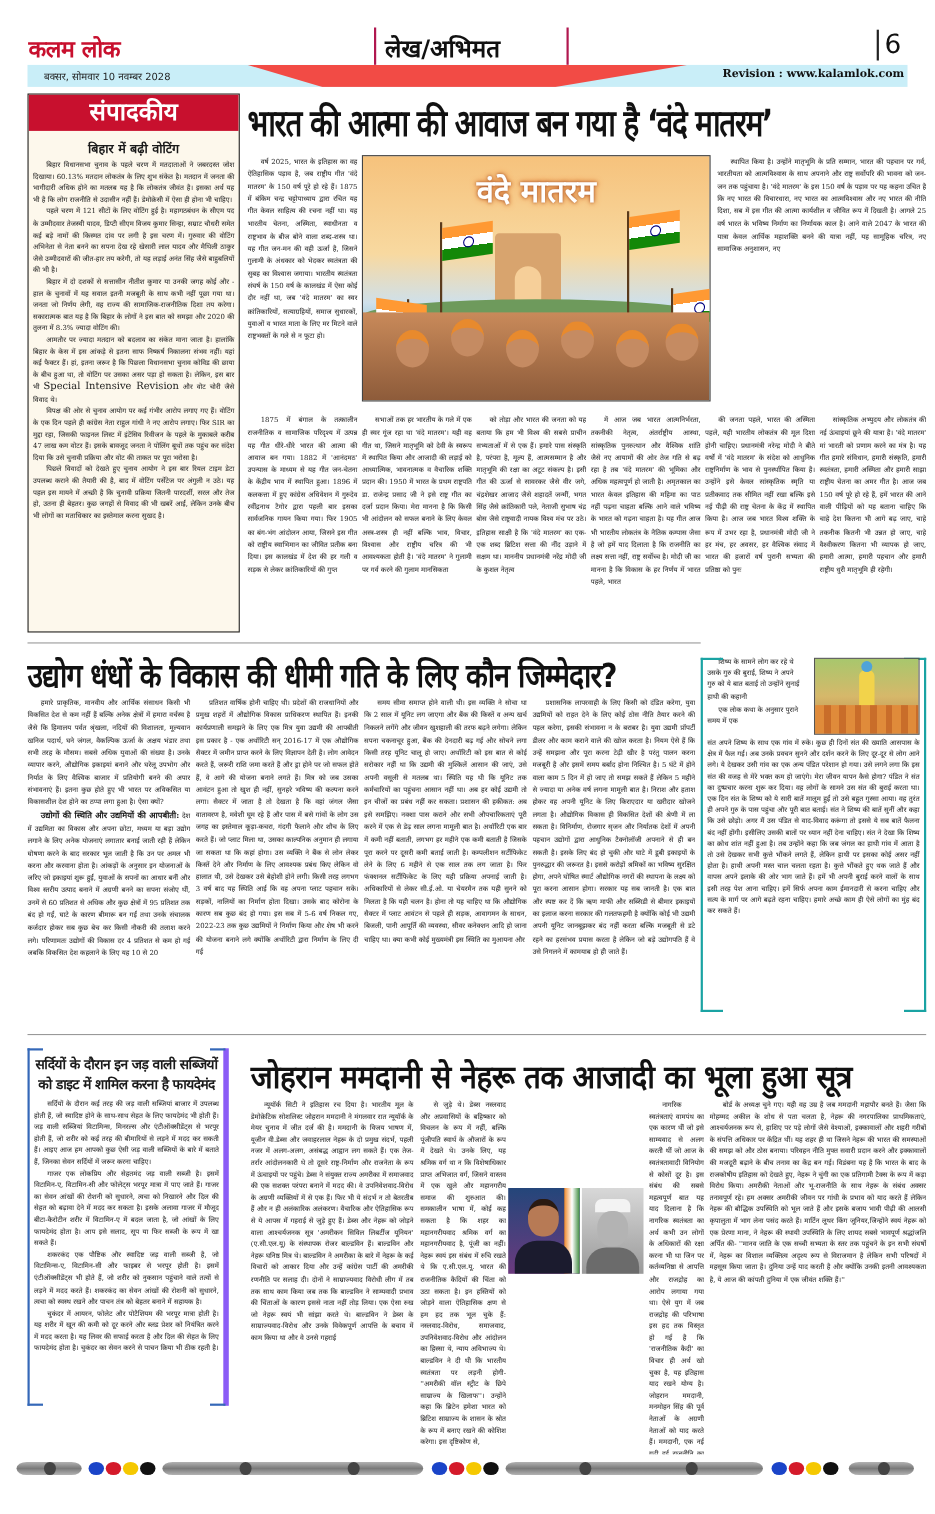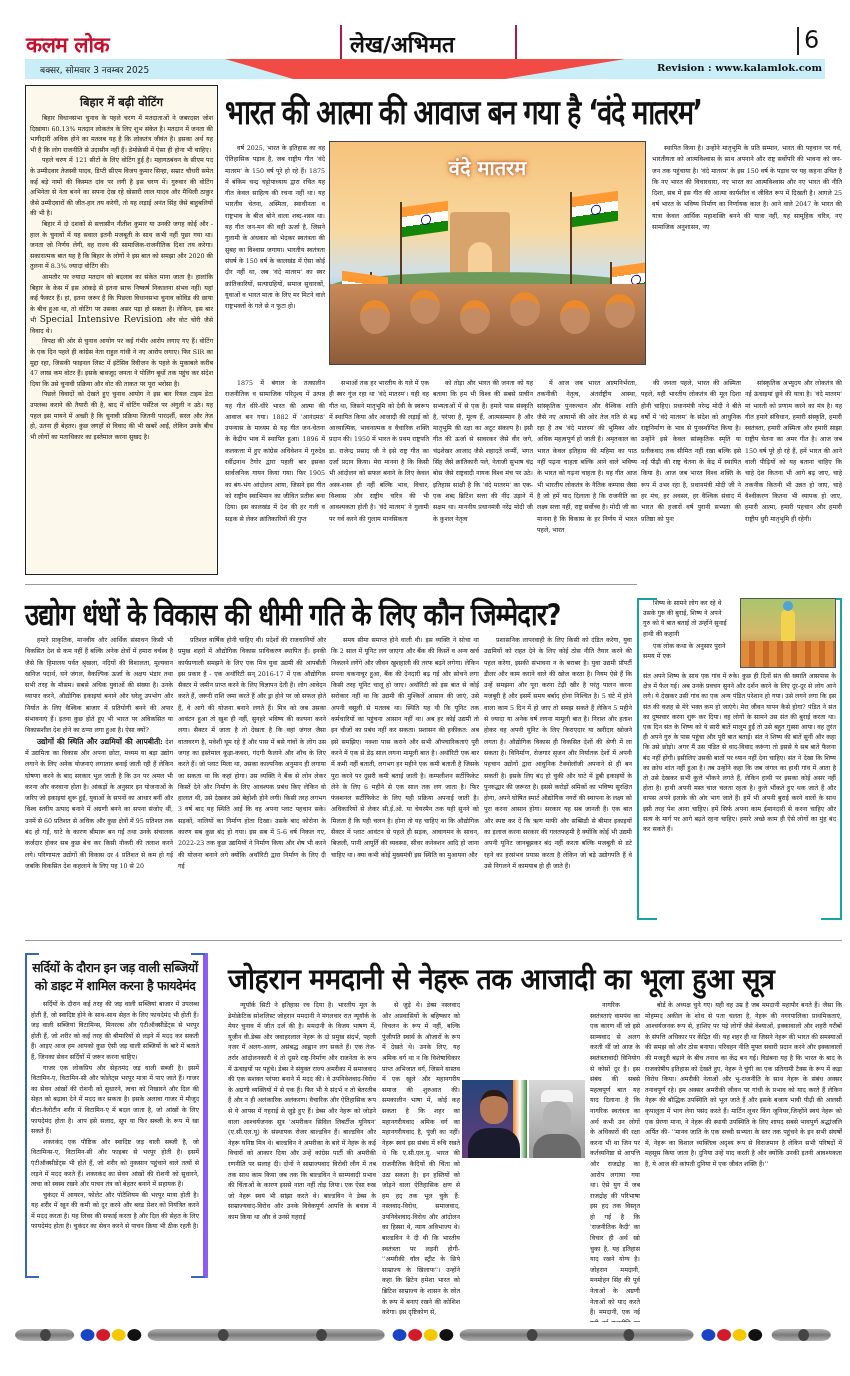--- a/index.html
+++ b/index.html
@@ -25,21 +25,21 @@
   .editorial-banner { height: 33px; background: #c8102e; color: #fff; font-family: "DejaVu Sans", sans-serif; font-weight: bold; font-size: 22px; text-align: center; line-height: 33px; }
   .editorial h2 { font-family: "DejaVu Serif", serif; font-size: 11.5px; font-weight: bold; text-align: center; margin: 8px 0 4px; }
   .editorial p { font-size: 6.3px; line-height: 10.6px; text-align: justify; padding: 0 4px; text-indent: 12px; }
   .editorial .latin { font-size: 9px; }
 
   
   .lead-headline { position: absolute; left: 225px; top: 88px; width: 615px; font-family: "DejaVu Sans", sans-serif; font-weight: bold; font-size: 34px; letter-spacing: -1.5px; color: #111; white-space: nowrap; transform: scaleX(0.79); transform-origin: left; }
   .col { position: absolute; font-size: 6.3px; line-height: 11.3px; text-align: justify; overflow: hidden; }
   .col p { text-indent: 12px; }
   .lead-image { position: absolute; left: 329px; top: 141px; width: 317px; height: 224px; border: 1px solid #444; overflow: hidden; background: linear-gradient(180deg,#f6c27c 0%,#f8d9a0 40%,#cfe0ea 60%,#7fbfd6 75%); }
-  .lead-image .caption { position: absolute; left: 0; right: 0; top: 12px; text-align: center; font-family: "DejaVu Sans", sans-serif; font-weight: bold; font-size: 20px; color: #fff; text-shadow: 0 0 3px #a0522d, 0 0 6px #e57a2e; }
+  .lead-image .caption { position: absolute; left: 0; right: 0; top: 12px; text-align: center; font-family: "DejaVu Sans", sans-serif; font-weight: bold; font-size: 28px; color: #fff; text-shadow: 0 0 3px #a0522d, 0 0 6px #e57a2e; }
   .lead-image .gate { position: absolute; left: 120px; top: 70px; width: 60px; height: 70px; background: #d8a46e; border-radius: 4px 4px 0 0; }
   .lead-image .gate::after { content: ""; position: absolute; left: 18px; bottom: 0; width: 24px; height: 40px; background: #f6cf99; border-radius: 12px 12px 0 0; }
   .lead-image .trees { position: absolute; left: 0; right: 0; top: 130px; height: 30px; background: #6e9a5c; border-radius: 50% 50% 0 0; }
   .lead-image .crowd { position: absolute; left: 0; right: 0; bottom: 0; height: 80px; background: linear-gradient(180deg,#c98a5a 0%,#8d5b3a 100%); }
   .lead-image .head { position: absolute; bottom: 30px; width: 30px; height: 34px; border-radius: 50%; background: #c58b62; border-top: 8px solid #e88a2d; }
   .flag { position: absolute; width: 46px; height: 30px; background: linear-gradient(180deg,#ff9933 0 33%,#ffffff 33% 66%,#138808 66%); transform: skewY(-8deg); }
   .flag::after { content: ""; position: absolute; left: 19px; top: 11px; width: 8px; height: 8px; border-radius: 50%; border: 1px solid #000080; }
   .flagpole { position: absolute; width: 2px; background: #5a3a1c; }
 
   
@@ -93,25 +93,26 @@
 <header class="masthead">
   <div class="brand" data-bind="masthead.brand">कलम लोक</div>
   <div class="section-divider left"></div>
   <div class="section-title" data-bind="masthead.section">लेख/अभिमत</div>
   <div class="section-divider right"></div>
   <div class="page-num-bar"></div>
   <div class="page-num" data-bind="masthead.page_number">6</div>
   <div class="date-band">
       <div class="red-wedge"></div>
     </div>
-  <div class="date-text" data-bind="masthead.dateline">बक्सर, सोमवार 3 नवम्बर 2025</div>
+  <div class="date-text" data-bind="masthead.dateline">बक्सर, सोमवार 10 नवम्बर 2028</div>
   <div class="website" data-bind="masthead.website">Revision : www.kalamlok.com</div>
 </header>
 
 <section class="editorial">
+  <div class="editorial-banner" data-bind="editorial.banner">संपादकीय</div>
   <h2 data-bind="editorial.title">बिहार में बढ़ी वोटिंग</h2>
   <p data-bind="editorial.paragraphs.0">बिहार विधानसभा चुनाव के पहले चरण में मतदाताओं ने जबरदस्त जोश दिखाया। 60.13% मतदान लोकतंत्र के लिए शुभ संकेत है। मतदान में जनता की भागीदारी अधिक होने का मतलब यह है कि लोकतंत्र जीवंत है। इसका अर्थ यह भी है कि लोग राजनीति से उदासीन नहीं हैं। डेमोक्रेसी में ऐसा ही होना भी चाहिए।</p>
   <p data-bind="editorial.paragraphs.1">पहले चरण में 121 सीटों के लिए वोटिंग हुई है। महागठबंधन के सीएम पद के उम्मीदवार तेजस्वी यादव, डिप्टी सीएम विजय कुमार सिन्हा, सम्राट चौधरी समेत कई बड़े नामों की किस्मत दांव पर लगी है इस चरण में। गुरुवार की वोटिंग अभिनेता से नेता बनने का सपना देख रहे खेसारी लाल यादव और मैथिली ठाकुर जैसे उम्मीदवारों की जीत-हार तय करेगी, तो यह लड़ाई अनंत सिंह जैसे बाहुबलियों की भी है।</p>
   <p data-bind="editorial.paragraphs.2">बिहार में दो दशकों से सत्तासीन नीतीश कुमार या उनकी जगह कोई और - हाल के चुनावों में यह सवाल इतनी मजबूती के साथ कभी नहीं पूछा गया था। जनता जो निर्णय लेगी, वह राज्य की सामाजिक-राजनीतिक दिशा तय करेगा। सकारात्मक बात यह है कि बिहार के लोगों ने इस बात को समझा और 2020 की तुलना में 8.3% ज्यादा वोटिंग की।</p>
   <p><span data-bind="editorial.paragraphs.3">आमतौर पर ज्यादा मतदान को बदलाव का संकेत माना जाता है। हालांकि बिहार के केस में इस आंकड़े से इतना साफ निष्कर्ष निकालना संभव नहीं। यहां कई फैक्टर हैं। हां, इतना जरूर है कि पिछला विधानसभा चुनाव कोविड की छाया के बीच हुआ था, तो वोटिंग पर उसका असर पड़ा हो सकता है। लेकिन, इस बार भी</span> <span class="latin" data-bind="editorial.paragraphs.4">Special Intensive Revision</span> <span data-bind="editorial.paragraphs.5">और वोट चोरी जैसे विवाद थे।</span></p>
   <p data-bind="editorial.paragraphs.6">विपक्ष की ओर से चुनाव आयोग पर कई गंभीर आरोप लगाए गए हैं। वोटिंग के एक दिन पहले ही कांग्रेस नेता राहुल गांधी ने नए आरोप लगाए। फिर SIR का मुद्दा रहा, जिसकी फाइनल लिस्ट में इंटेंसिव रिवीजन के पहले के मुकाबले करीब 47 लाख कम वोटर हैं। इसके बावजूद जनता ने पोलिंग बूथों तक पहुंच कर संदेश दिया कि उसे चुनावी प्रक्रिया और वोट की ताकत पर पूरा भरोसा है।</p>
   <p data-bind="editorial.paragraphs.7">पिछले विवादों को देखते हुए चुनाव आयोग ने इस बार रियल टाइम डेटा उपलब्ध कराने की तैयारी की है, बाद में वोटिंग पर्सेंटेज पर अंगुली न उठे। यह पहल इस मायने में अच्छी है कि चुनावी प्रक्रिया जितनी पारदर्शी, सरल और तेज हो, उतना ही बेहतर। कुछ जगहों से विवाद की भी खबरें आईं, लेकिन उनके बीच भी लोगों का मताधिकार का इस्तेमाल करना सुखद है।</p>
 </section>
 
 <h1 class="lead-headline" data-bind="lead_story.headline">भारत की आत्मा की आवाज बन गया है ‘वंदे मातरम’</h1>

